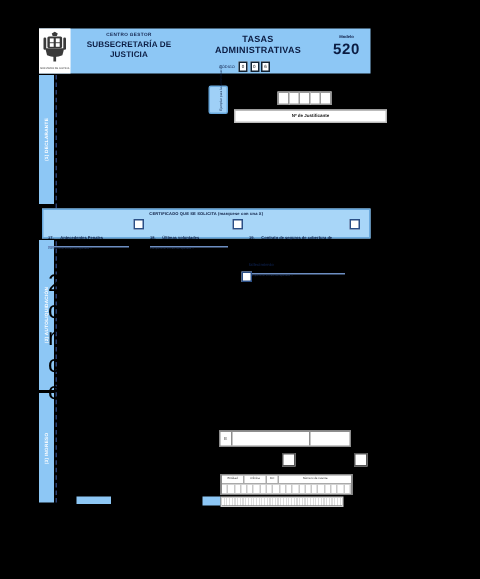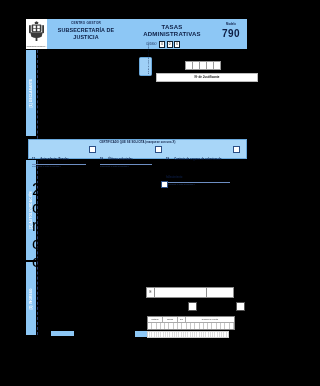--- a/index.html
+++ b/index.html
@@ -220,21 +220,21 @@
   </div>
 
   <div class="cod-wrap">
     <span class="cod-lbl">CÓDIGO</span>
     <span class="cod-box">0</span>
     <span class="cod-box">0</span>
     <span class="cod-box">6</span>
   </div>
 
   <div class="hdr-modelo">Modelo</div>
-  <div class="hdr-790">790</div>
+  <div class="hdr-790">520</div>
 
   <div class="just-tab">
     <span>Ejemplar para la Administración</span>
   </div>
 
   <div class="just-boxes">
     <i></i>
     <i></i>
     <i></i>
     <i></i>

